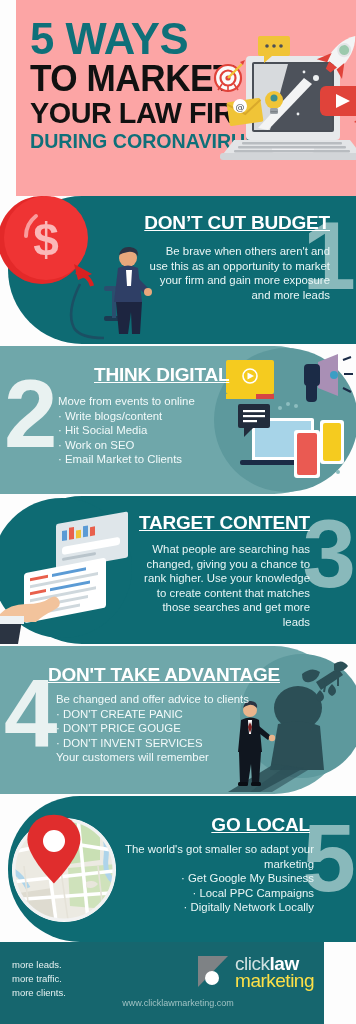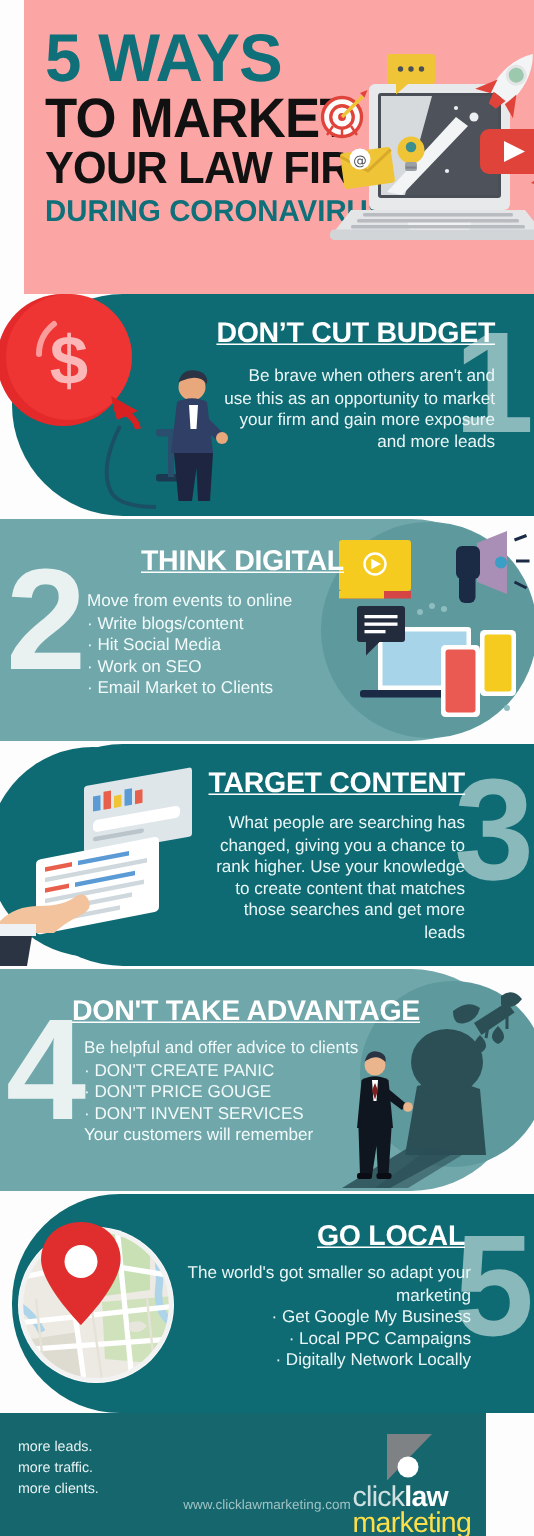--- a/index.html
+++ b/index.html
@@ -149,21 +149,21 @@
   .footer-tag {
     position: absolute;
     left: 12px; top: 16px;
     color: #e6f1f1;
     font-size: 9.5px;
     line-height: 1.45;
   }
   .logo-wrap {
     position: absolute;
     right: 10px; top: 12px;
-    display: flex; align-items: center; flex-direction: column;
+    display: flex; align-items: center;
   }
   .logo-mark { width: 36px; height: 36px; position: relative; margin-right: 4px; }
   .logo-text { line-height: 0.92; }
   .logo-l1 { font-size: 19px; color: #cfe0e0; letter-spacing: -0.5px; }
   .logo-l1 b { color: #ffffff; font-weight: bold; }
   .logo-l2 { font-size: 19px; color: #fde047; letter-spacing: -0.5px; }
   .footer-url {
     position: absolute;
     left: 0; top: 56px;
     width: 356px; text-align: center;
@@ -423,21 +423,21 @@
           <path d="M5 52 l22 0 l-2 32 l-7 0 l-1 -20 l-3 20 l-8 0 z" fill="#10161f"></path>
           <rect x="4" y="82" width="10" height="4" rx="1.5" fill="#0a0e14"></rect>
           <rect x="17" y="82" width="10" height="4" rx="1.5" fill="#0a0e14"></rect>
         </g>
       </svg>
     </div>
 
     <div class="bignum">4</div>
     <div class="sec-title">DON'T TAKE ADVANTAGE</div>
     <div class="sec-body">
-      <span class="li">Be helpful and offer advice to clients</span>
+      <span class="li">Be changed and offer advice to clients</span>
       <span class="li">· DON'T CREATE PANIC</span>
       <span class="li">· DON'T PRICE GOUGE</span>
       <span class="li">· DON'T INVENT SERVICES</span>
       <span class="li">Your customers will remember</span>
     </div>
   </div>
 
   <div class="section" id="sec5">
     <div class="panel"></div>
 

